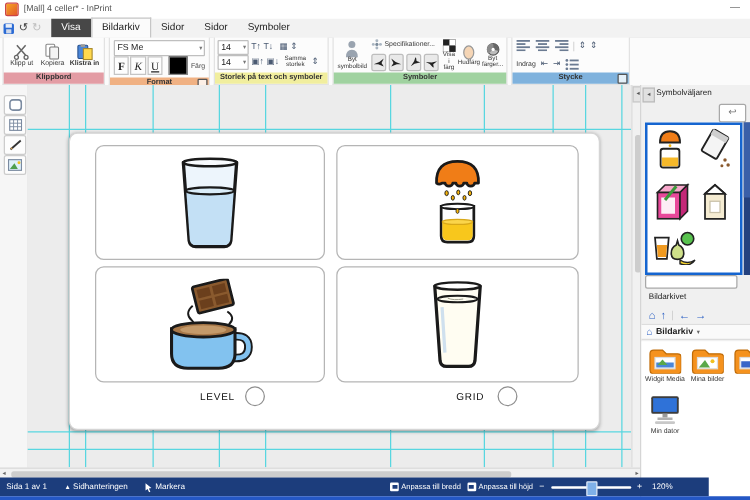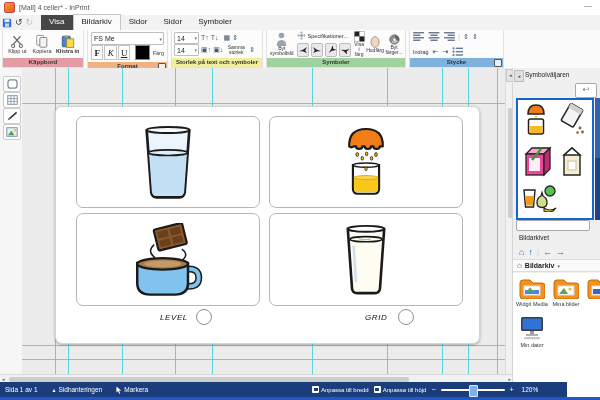--- a/index.html
+++ b/index.html
@@ -34,21 +34,21 @@
   .fkbtn{width:11px;height:13px;border:1px solid #c4c4c4;background:#fdfdfd;display:flex;align-items:center;justify-content:center;font-size:9px;}
   
   .tools{position:absolute;top:68px;left:0;width:22px;bottom:26px;background:#f6f6f6;border-right:1px solid #ddd;}
   .toolbtn{position:absolute;left:3px;width:16px;height:14px;background:#fdfdfd;border:1px solid #ccc;border-radius:2px;display:flex;align-items:center;justify-content:center;}
   .canvas{position:absolute;top:68px;left:22px;width:483px;height:306px;background:#ececec;overflow:hidden;}
   .vguide{position:absolute;top:0;bottom:0;width:1px;background:#58d6e0;}
   .hguide{position:absolute;left:0;right:0;height:1px;background:#58d6e0;}
   .pagepaper{position:absolute;left:33px;top:38px;width:423px;height:236px;background:#fff;border:1px solid #d5d5d5;
              border-radius:7px;box-shadow:0 1px 3px rgba(0,0,0,.28);z-index:3;}
   .cell{position:absolute;border:1.5px solid #b5b5b5;border-radius:7px;background:#fff;display:flex;align-items:center;justify-content:center;}
-  .plabel{position:absolute;font-size:8px;letter-spacing:.6px;color:#111;font-style:italic;}
+  .plabel{position:absolute;font-size:8px;letter-spacing:.6px;color:#111;}
   .pradio{position:absolute;width:14px;height:14px;border:1.5px solid #8f8f8f;border-radius:50%;background:#fff;}
   .scrollstrip{position:absolute;top:68px;left:505px;width:8px;bottom:26px;background:#f1f1f1;border-left:1px solid #dcdcdc;}
   .hscroll{position:absolute;left:0;top:374px;width:513px;height:8px;background:#f1f1f1;border-top:1px solid #d8d8d8;}
   .hthumb{position:absolute;left:9px;top:1.5px;width:400px;height:5px;background:#cdcdcd;border-radius:2px;}
   .scarrow{position:absolute;font-size:5px;color:#666;line-height:8px;}
   
   .rpanel{position:absolute;top:68px;right:0;width:87px;bottom:0;background:#f0f0f0;border-left:1px solid #d5d5d5;overflow:hidden;}
   .rptitle{position:absolute;left:12px;top:3px;font-size:6.5px;color:#222;}
   .symbox{position:absolute;left:3px;top:30px;width:74px;height:118px;background:#fff;border:2px solid #1565d0;}
   .navyscroll{position:absolute;left:82px;top:30px;width:5px;height:122px;background:#24417e;}

